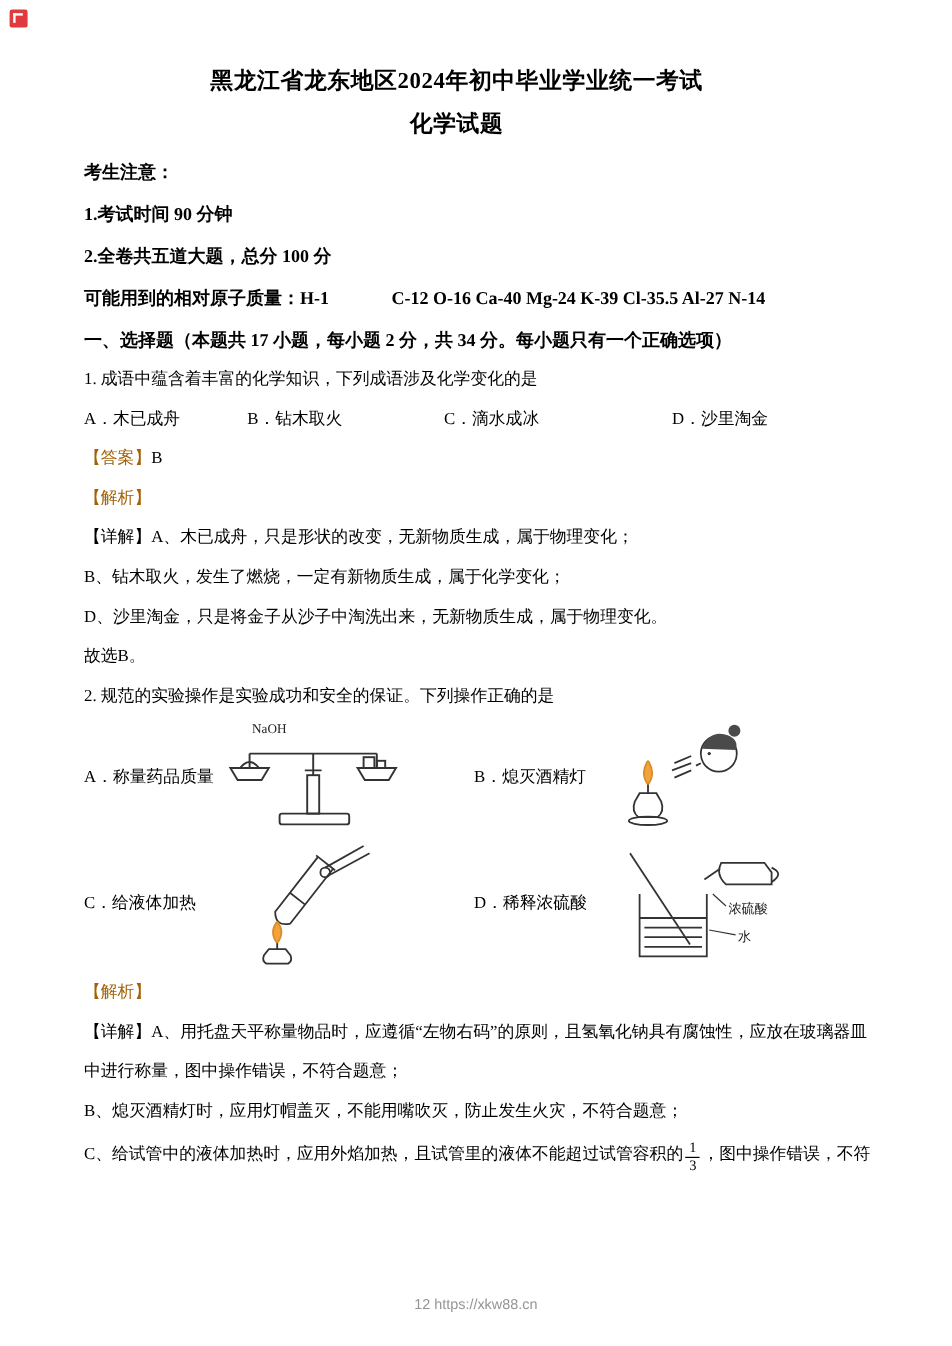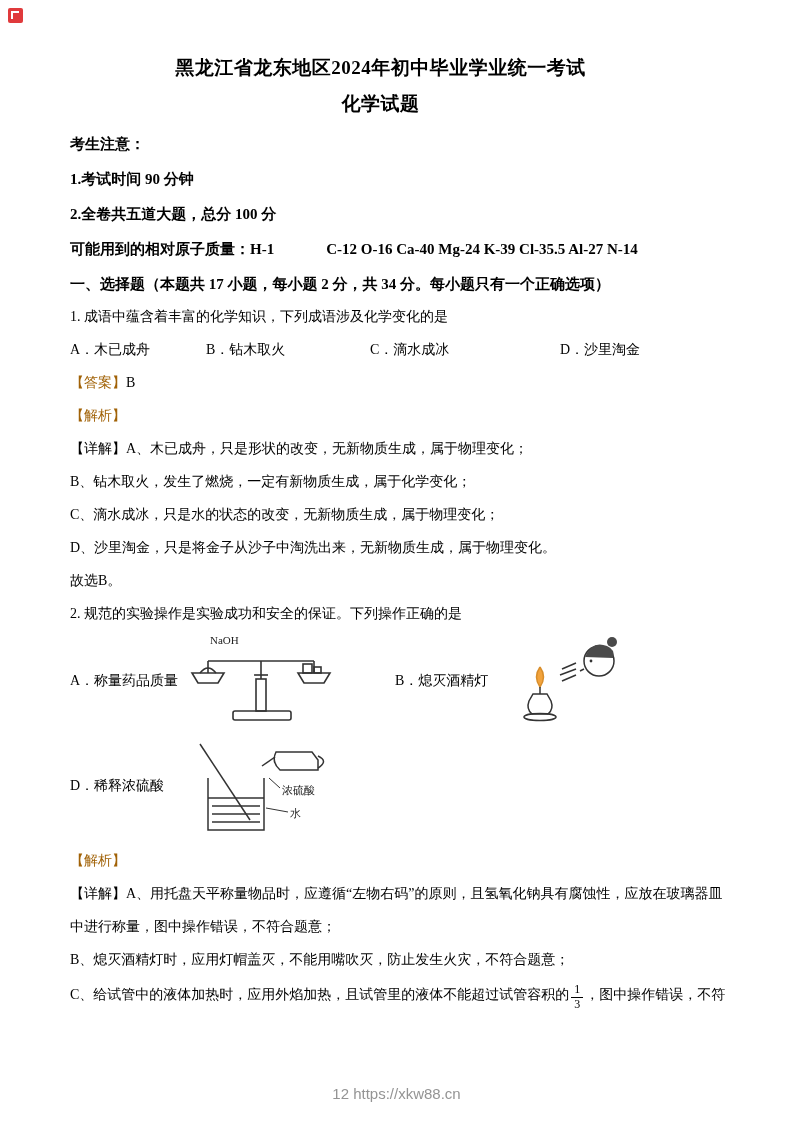--- a/index.html
+++ b/index.html
@@ -43,22 +43,22 @@
   }
   .fig-cell{display:flex;align-items:center;height:105px;}
   .fig-label{font-size:14px;margin-right:8px;white-space:nowrap;font-family:Liberation Serif, serif;}
   .frac{
     display:inline-block;text-align:center;vertical-align:-0.75em;
     font-size:12px;line-height:1.15;margin:0 2px;
   }
   .frac-num{display:block;border-bottom:1px solid #000;padding:0 3px;}
   .frac-den{display:block;}
   .footer{
-    position:absolute;left:0;right:0;bottom:20px;text-align:center;
-    color:#949494;font-size:15px;
+    position:absolute;left:0;right:0;bottom:28px;text-align:center;
+    color:#949494;font-size:12px;
     font-family:"Liberation Sans","DejaVu Sans",sans-serif;
   }
   svg{display:block;}
   svg text{font-family:"Liberation Serif","DejaVu Serif",serif;fill:#222;}
 </style>
 </head>
 <body>
 
 <div class="page">
   <div class="corner-logo"></div>
@@ -77,21 +77,20 @@
     <div class="options-row">
       <span>A．木已成舟</span>
       <span>B．钻木取火</span>
       <span>C．滴水成冰</span>
       <span>D．沙里淘金</span>
     </div>
     <p class="body-line"><span class="blue">【答案】</span><span>B</span></p>
     <p class="body-line"><span class="blue">【解析】</span></p>
     <p class="body-line">【详解】A、木已成舟，只是形状的改变，无新物质生成，属于物理变化；</p>
     <p class="body-line">B、钻木取火，发生了燃烧，一定有新物质生成，属于化学变化；</p>
-    <p class="body-line">C、滴水成冰，只是水的状态的改变，无新物质生成，属于物理变化；</p>
     <p class="body-line">D、沙里淘金，只是将金子从沙子中淘洗出来，无新物质生成，属于物理变化。</p>
     <p class="body-line">故选B。</p>
 
     <p class="body-line">2. 规范的实验操作是实验成功和安全的保证。下列操作正确的是</p>
 
     <div class="fig-grid">
 
       <div class="fig-cell">
         <span class="fig-label">A．称量药品质量</span>
         <svg width="150" height="100" viewBox="0 0 150 100">
@@ -126,20 +125,38 @@
             <line x1="80" y1="38" x2="64" y2="44"></line>
             <line x1="80" y1="44" x2="66" y2="50"></line>
             <path d="M44 36 Q51 46 44 56 Q37 46 44 36" fill="#f2a33c" stroke="#d98e2b"></path>
             <line x1="44" y1="56" x2="44" y2="63"></line>
             <path d="M37 63 L51 63 L55 70 Q58 78 52 83 L36 83 Q30 78 33 70 Z"></path>
             <ellipse cx="44" cy="86" rx="16" ry="3.5"></ellipse>
           </g>
         </svg>
       </div>
 
+      <div class="fig-cell">
+        <span class="fig-label">C．给液体加热</span>
+        <svg width="150" height="105" viewBox="0 0 150 105">
+          <g stroke="#333" stroke-width="1.5" fill="none">
+            <line x1="132" y1="5" x2="100" y2="23"></line>
+            <line x1="137" y1="11" x2="104" y2="29"></line>
+            <circle cx="100" cy="27" r="4"></circle>
+            <g transform="rotate(38 80 45)">
+              <path d="M72 12 L72 70 Q80 80 88 70 L88 12"></path>
+              <line x1="70" y1="12" x2="90" y2="12"></line>
+              <line x1="72" y1="50" x2="88" y2="50"></line>
+            </g>
+            <path d="M60 68 Q67 77 60 86 Q53 77 60 68" fill="#f2a33c" stroke="#d98e2b"></path>
+            <line x1="60" y1="86" x2="60" y2="91"></line>
+            <path d="M53 91 L67 91 L71 96 Q73 101 69 103 L51 103 Q47 101 49 96 Z"></path>
+          </g>
+        </svg>
+      </div>
 
       <div class="fig-cell">
         <span class="fig-label">D．稀释浓硫酸</span>
         <svg width="170" height="108" viewBox="0 0 170 108">
           <g stroke="#333" stroke-width="1.5" fill="none">
             <line x1="28" y1="12" x2="78" y2="88"></line>
             <path d="M36 46 L36 98 L92 98 L92 46"></path>
             <line x1="36" y1="66" x2="92" y2="66"></line>
             <line x1="40" y1="74" x2="88" y2="74"></line>
             <line x1="40" y1="82" x2="88" y2="82"></line>

